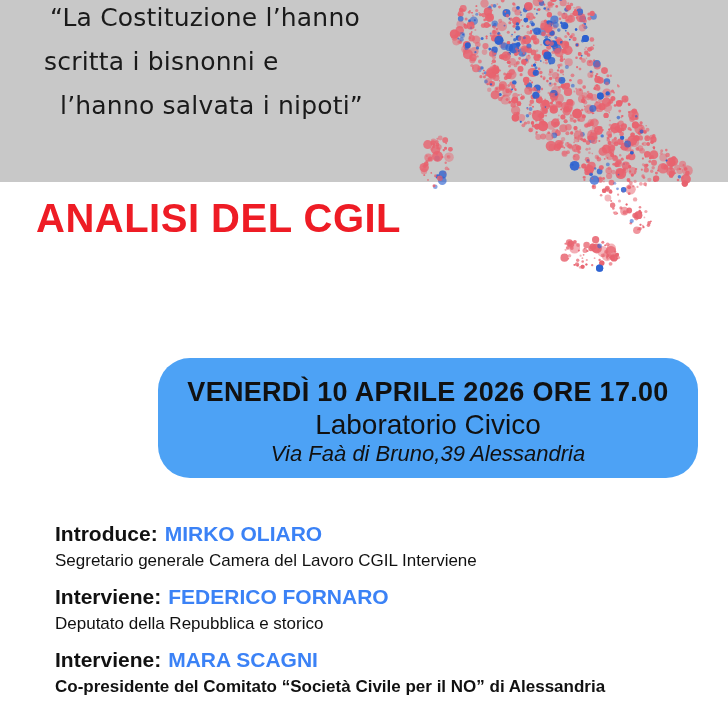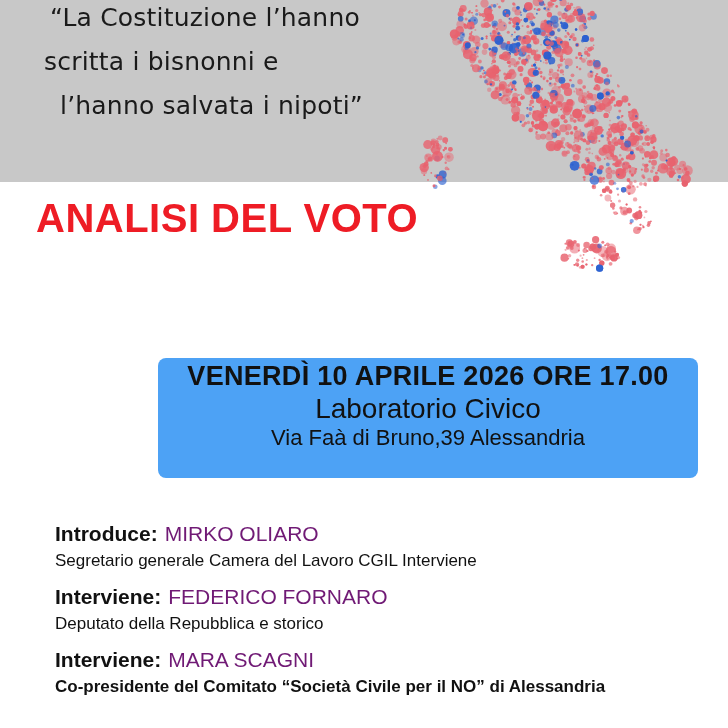--- a/index.html
+++ b/index.html
@@ -76,22 +76,23 @@
   .subtitle span { display: block; }
 
   
   .blue-box {
     position: absolute;
     left: 158px;
     top: 358px;
     width: 540px;
     height: 120px;
     background: #4da2f5;
-    border-radius: 8px;
+    border-radius: 32px;
     text-align: center;
+    padding-top: 16px;
   }
   .blue-line1 {
     font-size: 27px;
     font-weight: bold;
     color: #111111;
     letter-spacing: 0.3px;
     line-height: 36px;
     white-space: nowrap;
   }
   .blue-line2 {
@@ -99,40 +100,41 @@
     color: #111111;
     line-height: 29px;
     white-space: nowrap;
     text-align: center;
   }
   .blue-line3 {
     font-size: 22px;
     color: #111111;
     line-height: 29px;
     white-space: nowrap;
+    font-style: italic;
   }
 
   
   .speakers {
     position: absolute;
     left: 55px;
     top: 522px;
     width: 660px;
   }
   .sp-block { margin-bottom: 13px; }
   .sp-role {
     font-size: 21px;
     font-weight: bold;
     color: #111111;
     display: inline;
   }
   .sp-name {
     font-size: 21px;
-    font-weight: normal;
-    color: #701a75;
+    font-weight: bold;
+    color: #3b82f6;
     display: inline;
     margin-left: 7px;
   }
   .sp-desc {
     font-size: 17px;
     color: #111111;
     margin-top: 4px;
     line-height: 22px;
   }
   .sp-desc.bold {
@@ -1653,21 +1655,21 @@
           <circle cx="244.7" cy="141.8" r="1.3" fill="#e8636f" fill-opacity="0.65"></circle>
           <circle cx="273.8" cy="168.1" r="2.0" fill="#e8636f" fill-opacity="0.55"></circle>
           <circle cx="92.6" cy="86.0" r="3.4" fill="#e8636f" fill-opacity="0.47"></circle>
           <circle cx="152.7" cy="110.7" r="1.2" fill="#e8636f" fill-opacity="0.86"></circle>
           <circle cx="193.1" cy="146.2" r="3.7" fill="#e8636f" fill-opacity="0.59"></circle>
           <circle cx="93.8" cy="71.3" r="2.0" fill="#e8636f" fill-opacity="0.61"></circle>
         </g>
     </svg>
   </div>
 
-  <div class="title">ANALISI DEL VOTO</div>
+  <div class="title">ANALISI DEL CGIL</div>
 
 
   <div class="blue-box">
     <div class="blue-line1">VENERDÌ 10 APRILE 2026 ORE 17.00</div>
     <div class="blue-line2">Laboratorio Civico</div>
     <div class="blue-line3">Via Faà di Bruno,39  Alessandria</div>
   </div>
 
   <div class="speakers">
     <div class="sp-block">

